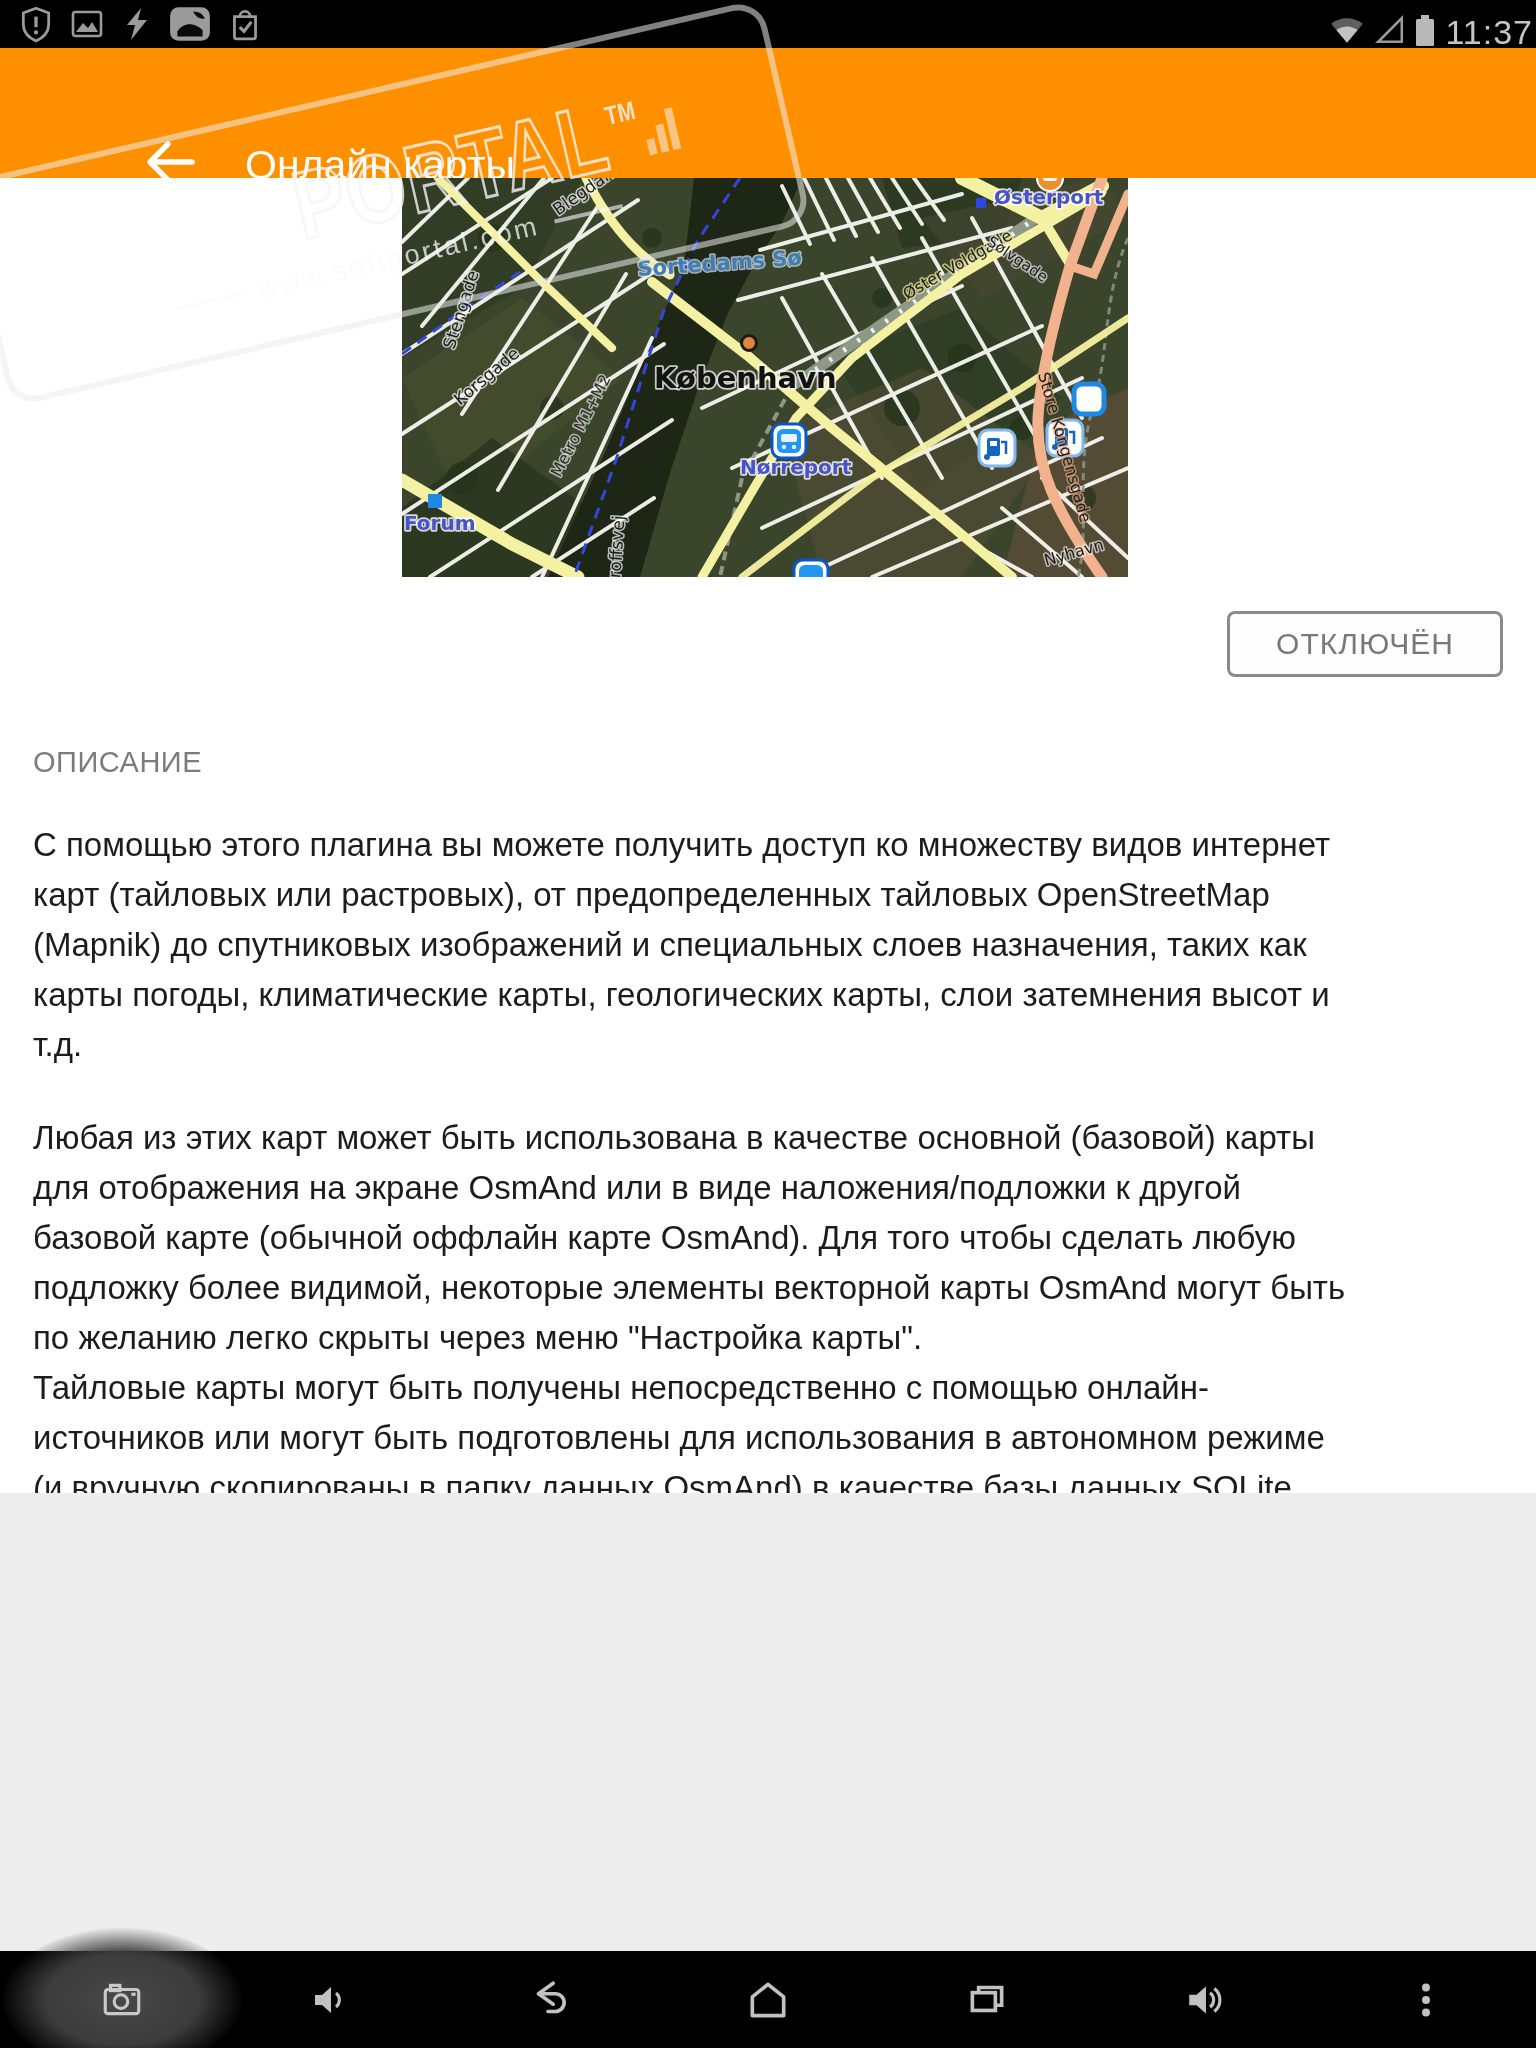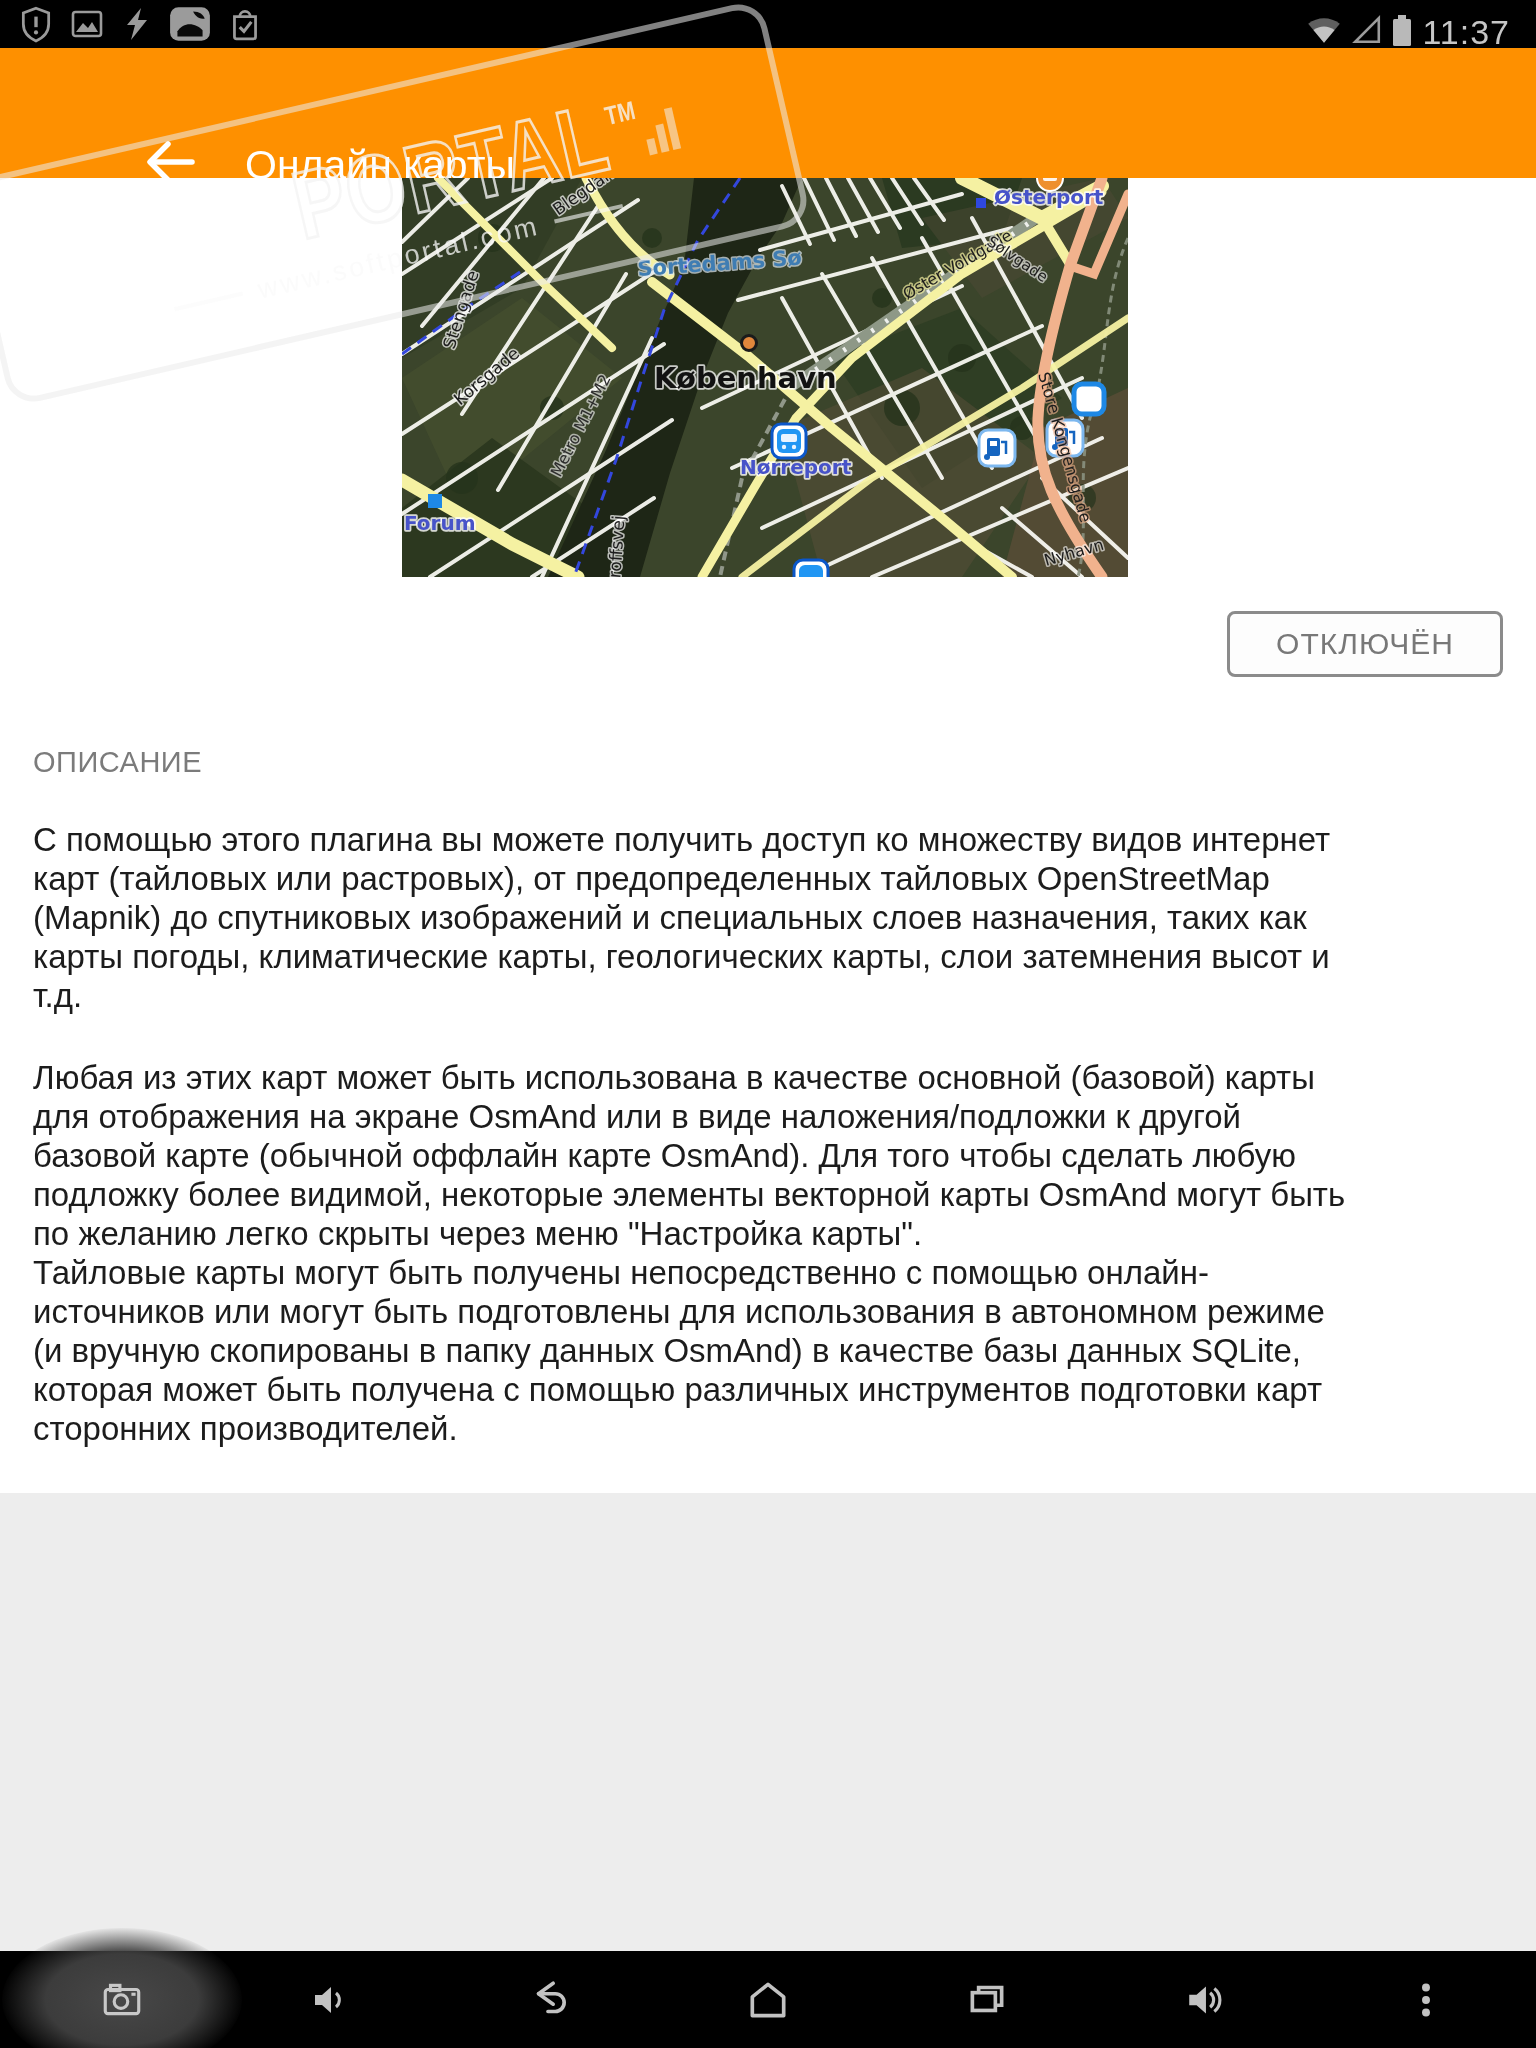--- a/index.html
+++ b/index.html
@@ -3,21 +3,21 @@
 <meta charset="utf-8">
 <style>
   html,body{margin:0;padding:0;}
   body{width:1536px;height:2048px;position:relative;background:#ffffff;overflow:hidden;
        font-family:"Liberation Sans","DejaVu Sans",sans-serif;}
   .abs{position:absolute;}
 
   
   .status-bar{left:0;top:0;width:1536px;height:48px;background:#000;}
   .sb-left{position:absolute;left:18px;top:5px;display:flex;gap:14px;align-items:center;}
-  .sb-right{position:absolute;right:26px;top:0;height:64px;display:flex;gap:9px;align-items:center;}
+  .sb-right{position:absolute;right:3px;top:0;height:64px;display:flex;gap:9px;align-items:center;}
   .sb-time{color:#c6c6c6;font-size:34px;letter-spacing:1px;}
 
   
   .app-bar{left:0;top:48px;width:1536px;height:130px;background:#fe9000;}
   .back-btn{position:absolute;left:140px;top:88px;width:60px;height:52px;cursor:pointer;}
   .app-title{position:absolute;left:245px;top:86px;color:#ffffff;font-size:41px;font-weight:400;margin-top:8px;}
 
   
   .stamp{left:-25px;top:88px;width:810px;height:218px;transform:rotate(-13deg);
          border:6px solid rgba(235,235,235,0.55);border-radius:30px;z-index:50;
@@ -42,21 +42,21 @@
   .mlabel{font-family:"DejaVu Sans",sans-serif;}
 
   
   .state-btn{left:1227px;top:611px;width:276px;height:66px;background:#fdfdfd;
              border:3px solid #8b8b8b;border-radius:8px;color:#787878;font-size:30px;
              font-weight:500;letter-spacing:1px;display:flex;align-items:center;justify-content:center;
              cursor:pointer;box-sizing:border-box;}
 
   
   .section-header{left:33px;top:746px;color:#7b7b7b;font-size:29px;font-weight:400;letter-spacing:0.5px;}
-  .description{left:33px;top:820px;width:1482px;color:#1c1c1c;font-size:33px;line-height:39px;}
+  .description{left:33px;top:820px;width:1482px;color:#1c1c1c;font-size:33px;line-height:50px;}
   .description p{margin:0;white-space:pre-line;}
   .description p.gap{margin-top:42.5px;}
 
   
   .gray-panel{left:0;top:1493px;width:1536px;height:458px;background:#ededed;}
 
   
   .nav-bar{left:0;top:1951px;width:1536px;height:97px;background:#000;}
   .nav-btn{position:absolute;top:0;width:130px;height:97px;display:flex;align-items:center;
            justify-content:center;cursor:pointer;}

